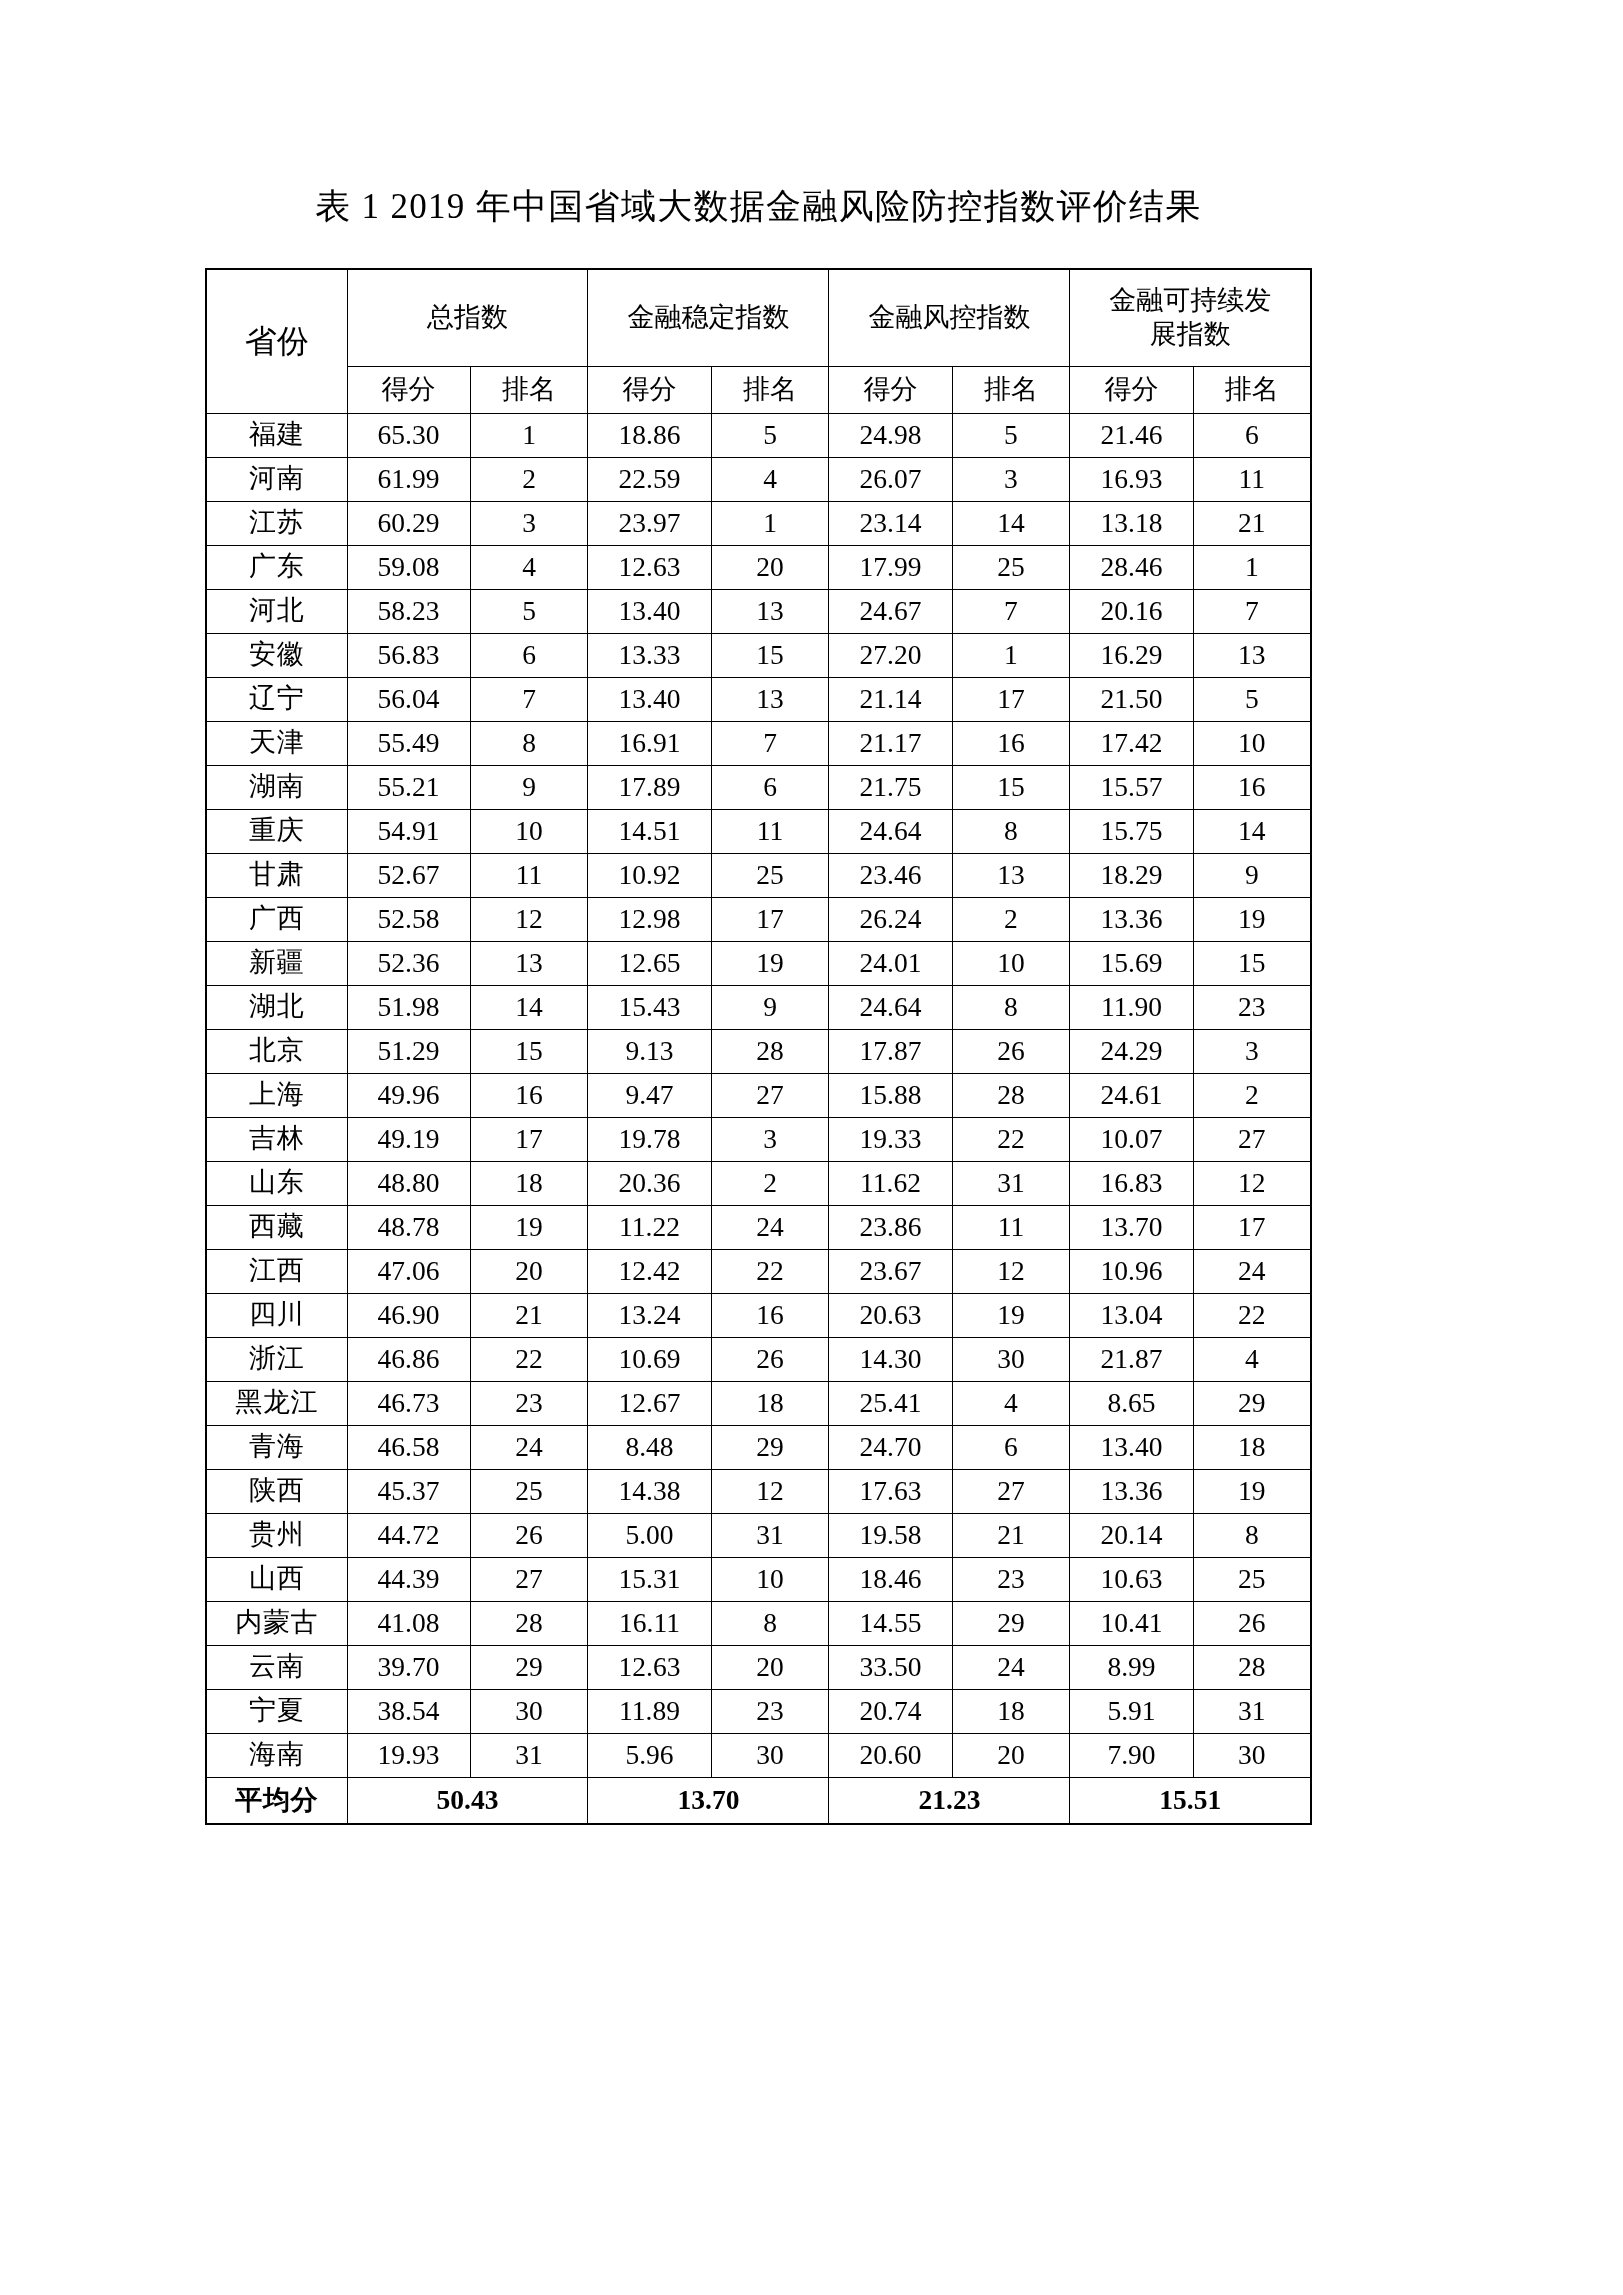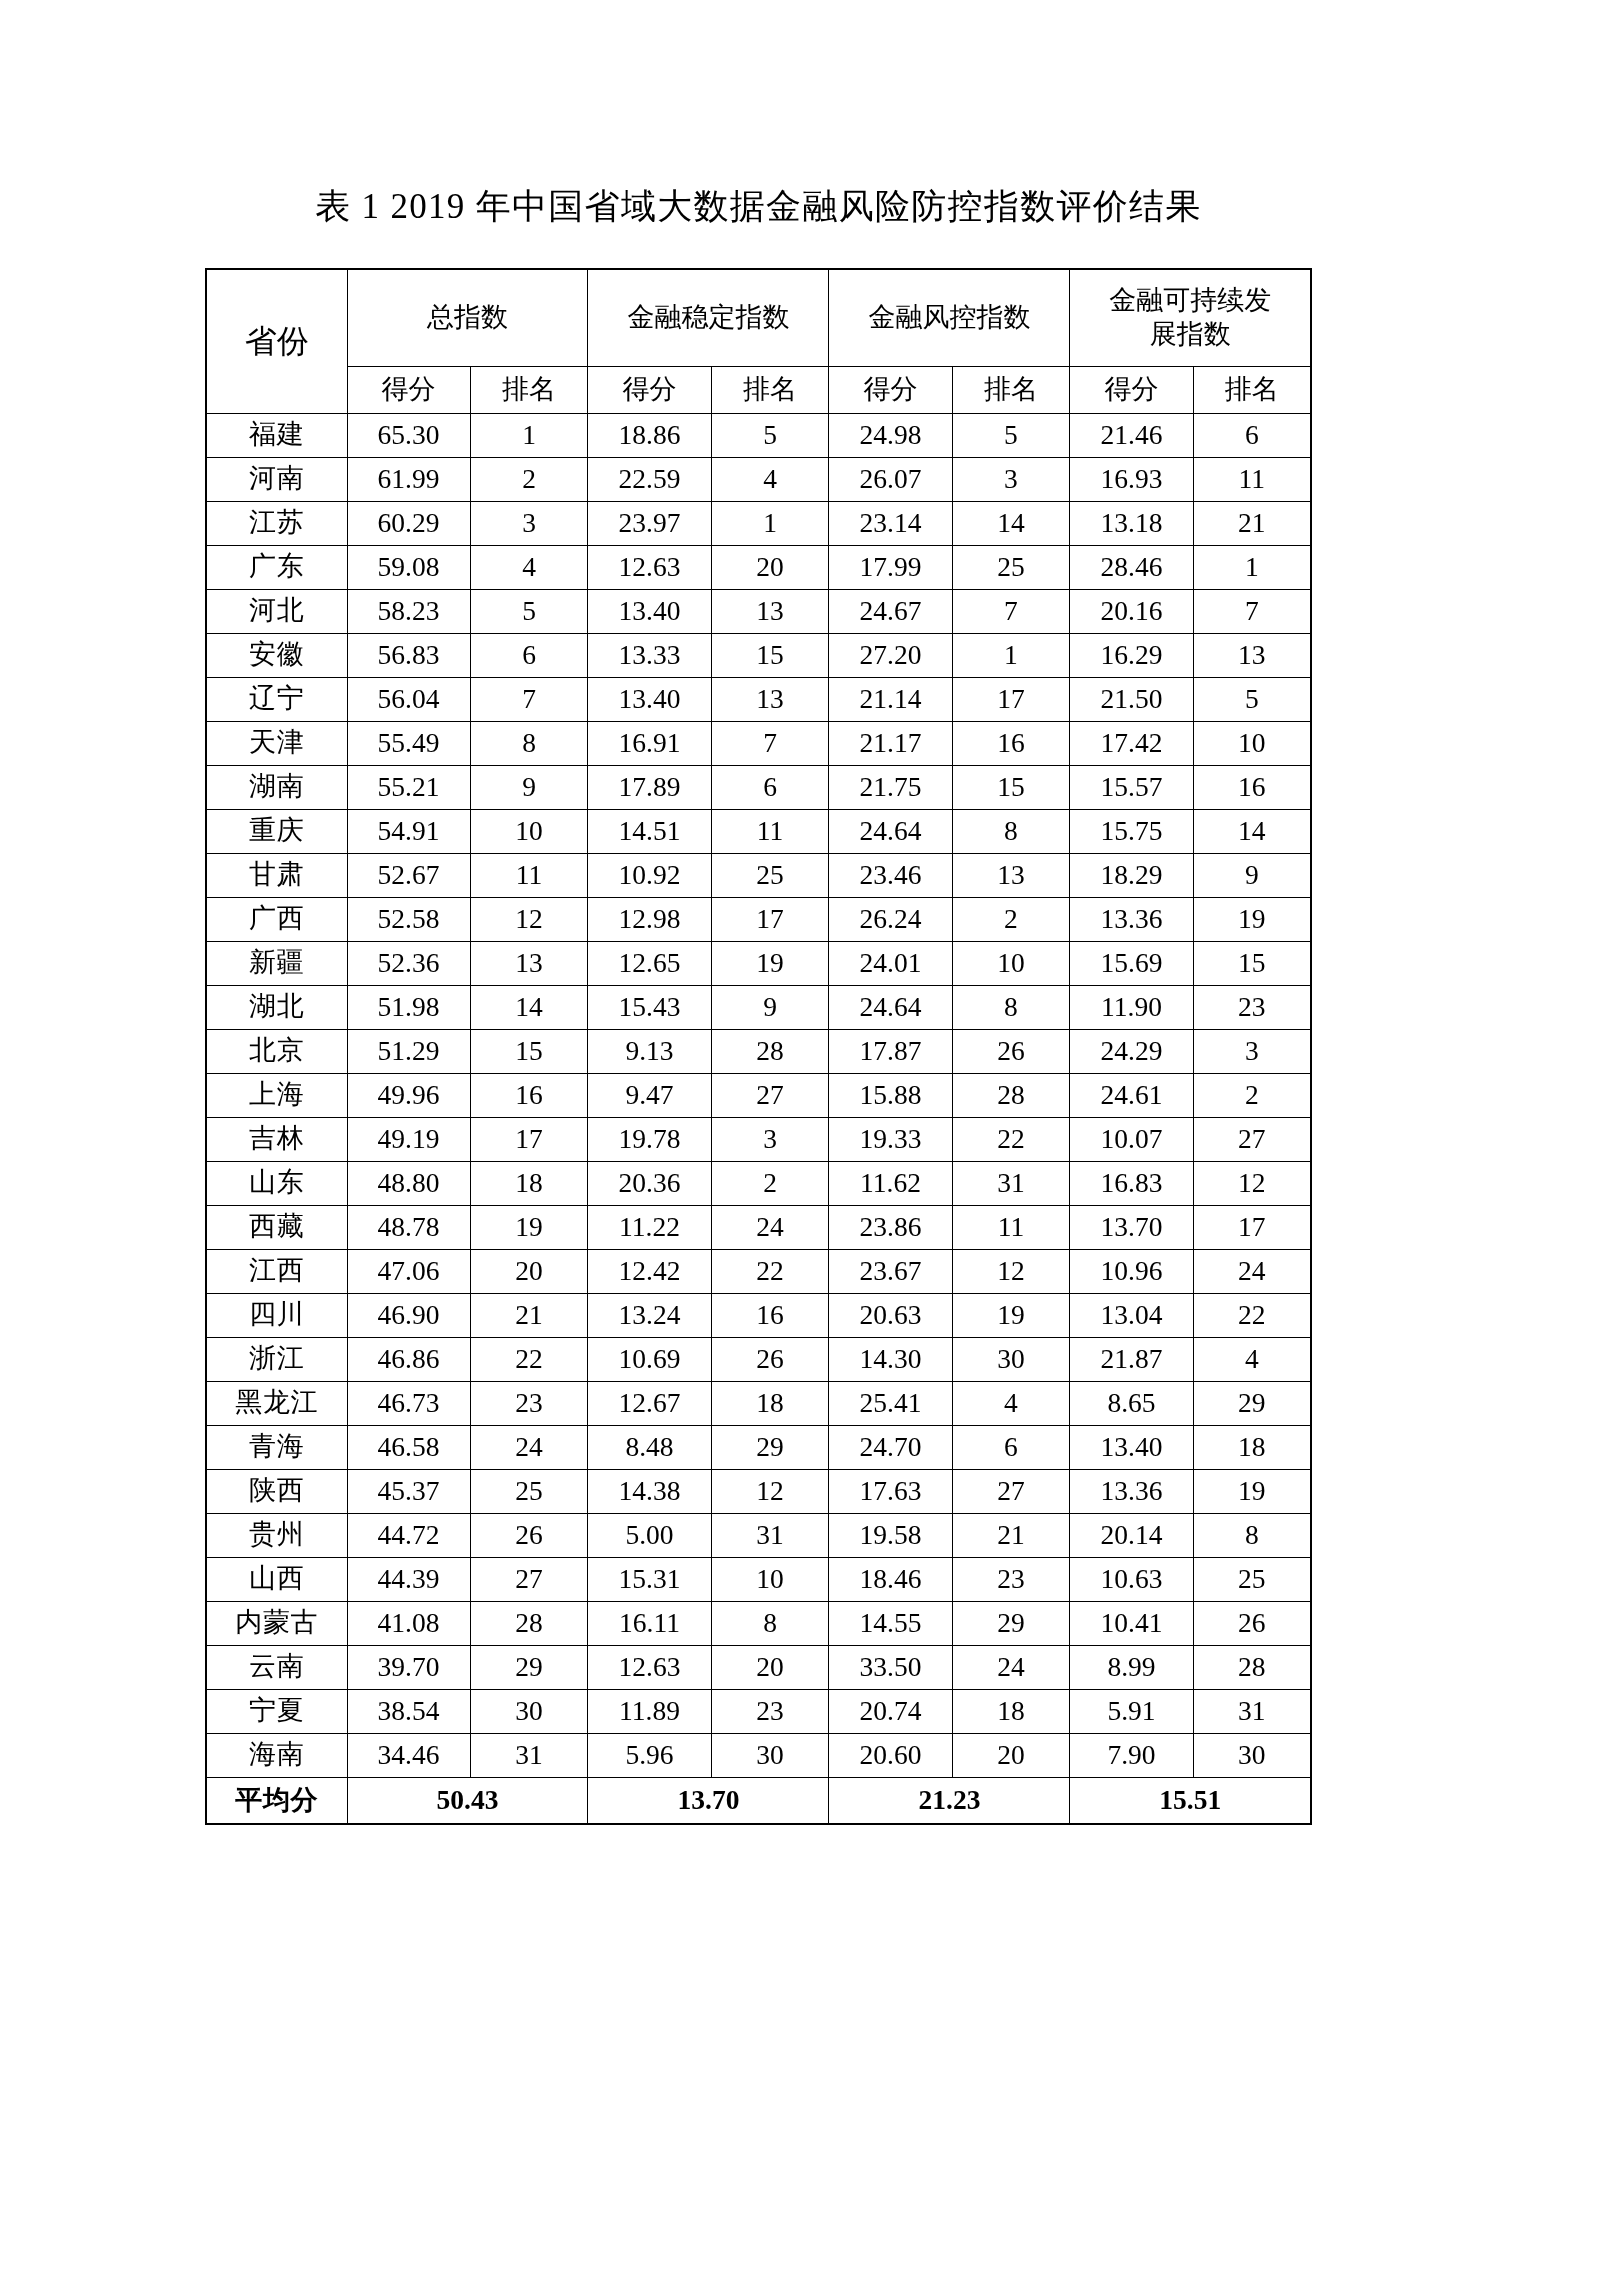--- a/index.html
+++ b/index.html
@@ -468,21 +468,21 @@
             <td class="num">30</td>
             <td class="num">11.89</td>
             <td class="num">23</td>
             <td class="num">20.74</td>
             <td class="num">18</td>
             <td class="num">5.91</td>
             <td class="num">31</td>
           </tr>
           <tr>
             <td class="prov">海南</td>
-            <td class="num">34.46</td>
+            <td class="num">19.93</td>
             <td class="num">31</td>
             <td class="num">5.96</td>
             <td class="num">30</td>
             <td class="num">20.60</td>
             <td class="num">20</td>
             <td class="num">7.90</td>
             <td class="num">30</td>
           </tr>
         </tbody>
       <tfoot>

